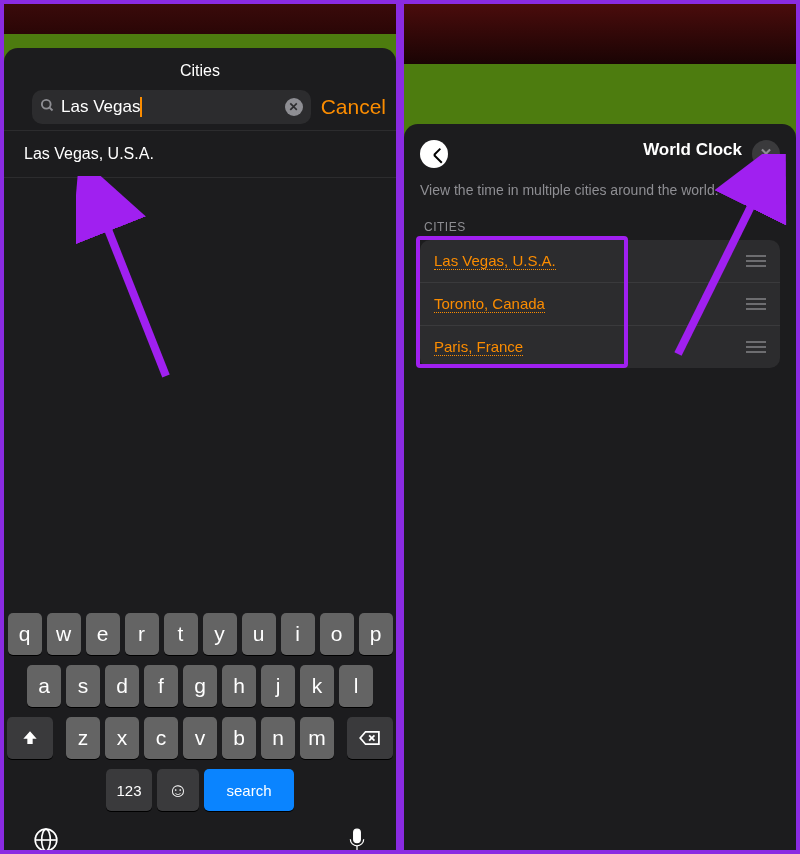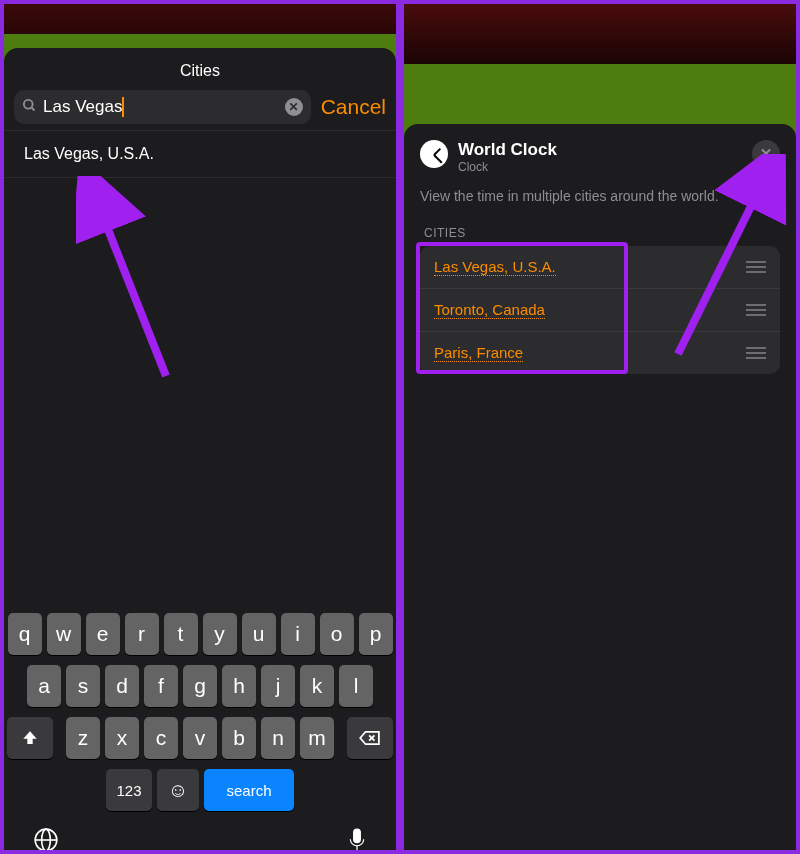--- a/index.html
+++ b/index.html
@@ -36,21 +36,21 @@
   
   .sheet-title {
     text-align: center;
     color: #fff;
     font-size: 16px;
     padding: 14px 0 10px;
   }
   .search-row {
     display: flex;
     align-items: center;
-    padding: 0 10px 6px 10px;
+    padding: 0 10px 6px 28px;
     gap: 10px;
   }
   .search-box {
     flex: 1;
     background: #2c2c2e;
     border-radius: 10px;
     display: flex;
     align-items: center;
     padding: 7px 8px;
     position: relative;
@@ -161,21 +161,21 @@
     background: #fff;
     position: relative;
     flex: none;
   }
   .clock-icon::before, .clock-icon::after {
     content:""; position:absolute; background:#000; left:50%; top:50%;
     transform-origin: left center;
   }
   .clock-icon::before { width:9px; height:2px; transform: rotate(-45deg);}
   .clock-icon::after { width:11px; height:2px; transform: rotate(45deg);}
-  .wc-titles { flex:1; }
+  .wc-titles { flex:1;text-align:right; }
   .wc-title { color:#fff; font-size:17px; font-weight:600; }
   .wc-sub { color:#8e8e93; font-size:12px; }
   .close-btn {
     width:28px; height:28px; border-radius:50%;
     background:#3a3a3c; color:#8e8e93;
     display:flex; align-items:center; justify-content:center;
     font-size:15px; font-weight:bold;
   }
   .wc-desc {
     color:#8e8e93; font-size:14px; margin-top:14px;
@@ -312,21 +312,20 @@
   </div>
 </div>
 
 <div class="panel">
   <div class="bg-top" style="height:60px; background:linear-gradient(180deg,#4a0c0c 0%,#1a0404 100%);"></div>
   <div class="right-sheet">
     <div class="wc-header">
       <div class="clock-icon"></div>
       <div class="wc-titles">
         <div class="wc-title">World Clock</div>
-        <div class="wc-sub">Clock</div>
       </div>
       <div class="close-btn">✕</div>
     </div>
     <div class="wc-desc">View the time in multiple cities around the world.</div>
     <div class="section-label">CITIES</div>
     <div class="city-list">
       <div class="highlight-box" style="width:212px; height:132px;"></div>
     <div class="city-row">
           <span class="city-name">Las Vegas, U.S.A.</span>
           <span class="drag-handle">

